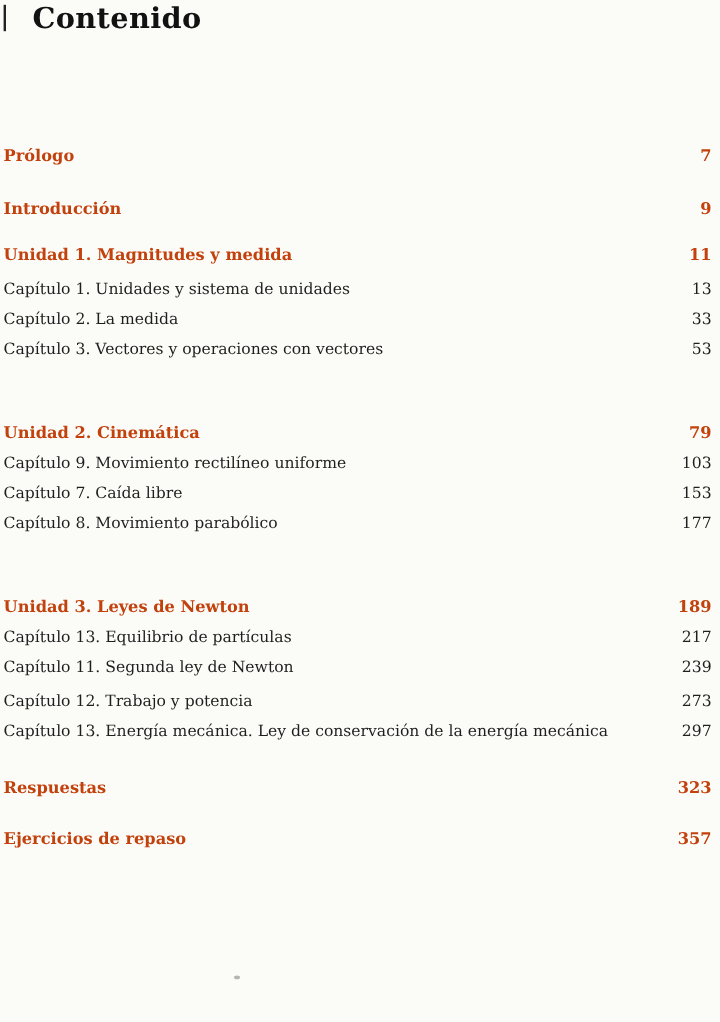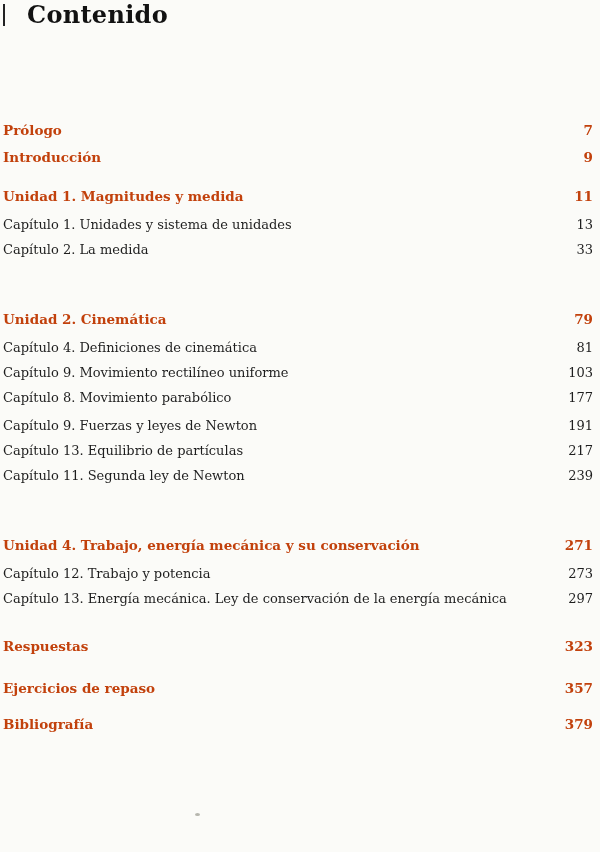--- a/index.html
+++ b/index.html
@@ -68,21 +68,21 @@
     font-weight: 400;
     color: #1e1e1e;
     gap: 28px;
   }
   .lbl { flex: 1 1 auto; overflow: hidden; }
   .pg  { flex: 0 0 auto; margin-left: 12px; text-align: right; }
   
   .m0  { margin-top: 0; }
   .m3  { margin-top: 3px; }
   .m11 { margin-top: 11px; }
-  .m13 { margin-top: 2px; }
+  .m13 { margin-top: 19px; }
   .m14 { margin-top: 14px; }
   .m17 { margin-top: 17px; gap: 20px; }
   .m23 { margin-top: 23px; }
   .m29 { margin-top: 45px; }
   
   .speck {
     position: absolute;
     left: 195px;
     top: 813px;
     width: 5px;
@@ -121,63 +121,63 @@
     <div class="row lvl-chapter m3">
       <span class="lbl">Capítulo 1. Unidades y sistema de unidades</span>
       <span class="pg">13</span>
     </div>
 
     <div class="row lvl-chapter m0">
       <span class="lbl">Capítulo 2. La medida</span>
       <span class="pg">33</span>
     </div>
 
+    <div class="row lvl-chapter m0">
+      <span class="lbl">Capítulo 3. Vectores y operaciones con vectores</span>
+      <span class="pg">53</span>
+    </div>
 
     <div class="row lvl-unit m29">
       <span class="lbl">Unidad 2. Cinemática</span>
       <span class="pg">79</span>
     </div>
 
-    <div class="row lvl-chapter m3">
-      <span class="lbl">Capítulo 4. Definiciones de cinemática</span>
-      <span class="pg">81</span>
-    </div>
 
     <div class="row lvl-chapter m0">
       <span class="lbl">Capítulo 9. Movimiento rectilíneo uniforme</span>
       <span class="pg">103</span>
     </div>
 
 
+    <div class="row lvl-chapter m0">
+      <span class="lbl">Capítulo 7. Caída libre</span>
+      <span class="pg">153</span>
+    </div>
 
     <div class="row lvl-chapter m0">
       <span class="lbl">Capítulo 8. Movimiento parabólico</span>
       <span class="pg">177</span>
     </div>
 
-
-    <div class="row lvl-chapter m3">
-      <span class="lbl">Capítulo 9. Fuerzas y leyes de Newton</span>
-      <span class="pg">191</span>
-    </div>
+    <div class="row lvl-unit m29">
+      <span class="lbl">Unidad 3. Leyes de Newton</span>
+      <span class="pg">189</span>
+    </div>
+
 
     <div class="row lvl-chapter m0">
       <span class="lbl">Capítulo 13. Equilibrio de partículas</span>
       <span class="pg">217</span>
     </div>
 
     <div class="row lvl-chapter m0">
       <span class="lbl">Capítulo 11. Segunda ley de Newton</span>
       <span class="pg">239</span>
     </div>
 
-    <div class="row lvl-unit m29">
-      <span class="lbl">Unidad 4. Trabajo, energía mecánica y su conservación</span>
-      <span class="pg">271</span>
-    </div>
 
     <div class="row lvl-chapter m3">
       <span class="lbl">Capítulo 12. Trabajo y potencia</span>
       <span class="pg">273</span>
     </div>
 
     <div class="row lvl-chapter m0">
       <span class="lbl">Capítulo 13. Energía mecánica. Ley de conservación de la energía mecánica</span>
       <span class="pg">297</span>
     </div>
@@ -185,22 +185,18 @@
     <div class="row lvl-back m23">
       <span class="lbl">Respuestas</span>
       <span class="pg">323</span>
     </div>
 
     <div class="row lvl-back m17">
       <span class="lbl">Ejercicios de repaso</span>
       <span class="pg">357</span>
     </div>
 
-    <div class="row lvl-back m11">
-      <span class="lbl">Bibliografía</span>
-      <span class="pg">379</span>
-    </div>
 
   </main>
 
   <div class="speck"></div>
 
 </div>
 
 </body></html>

